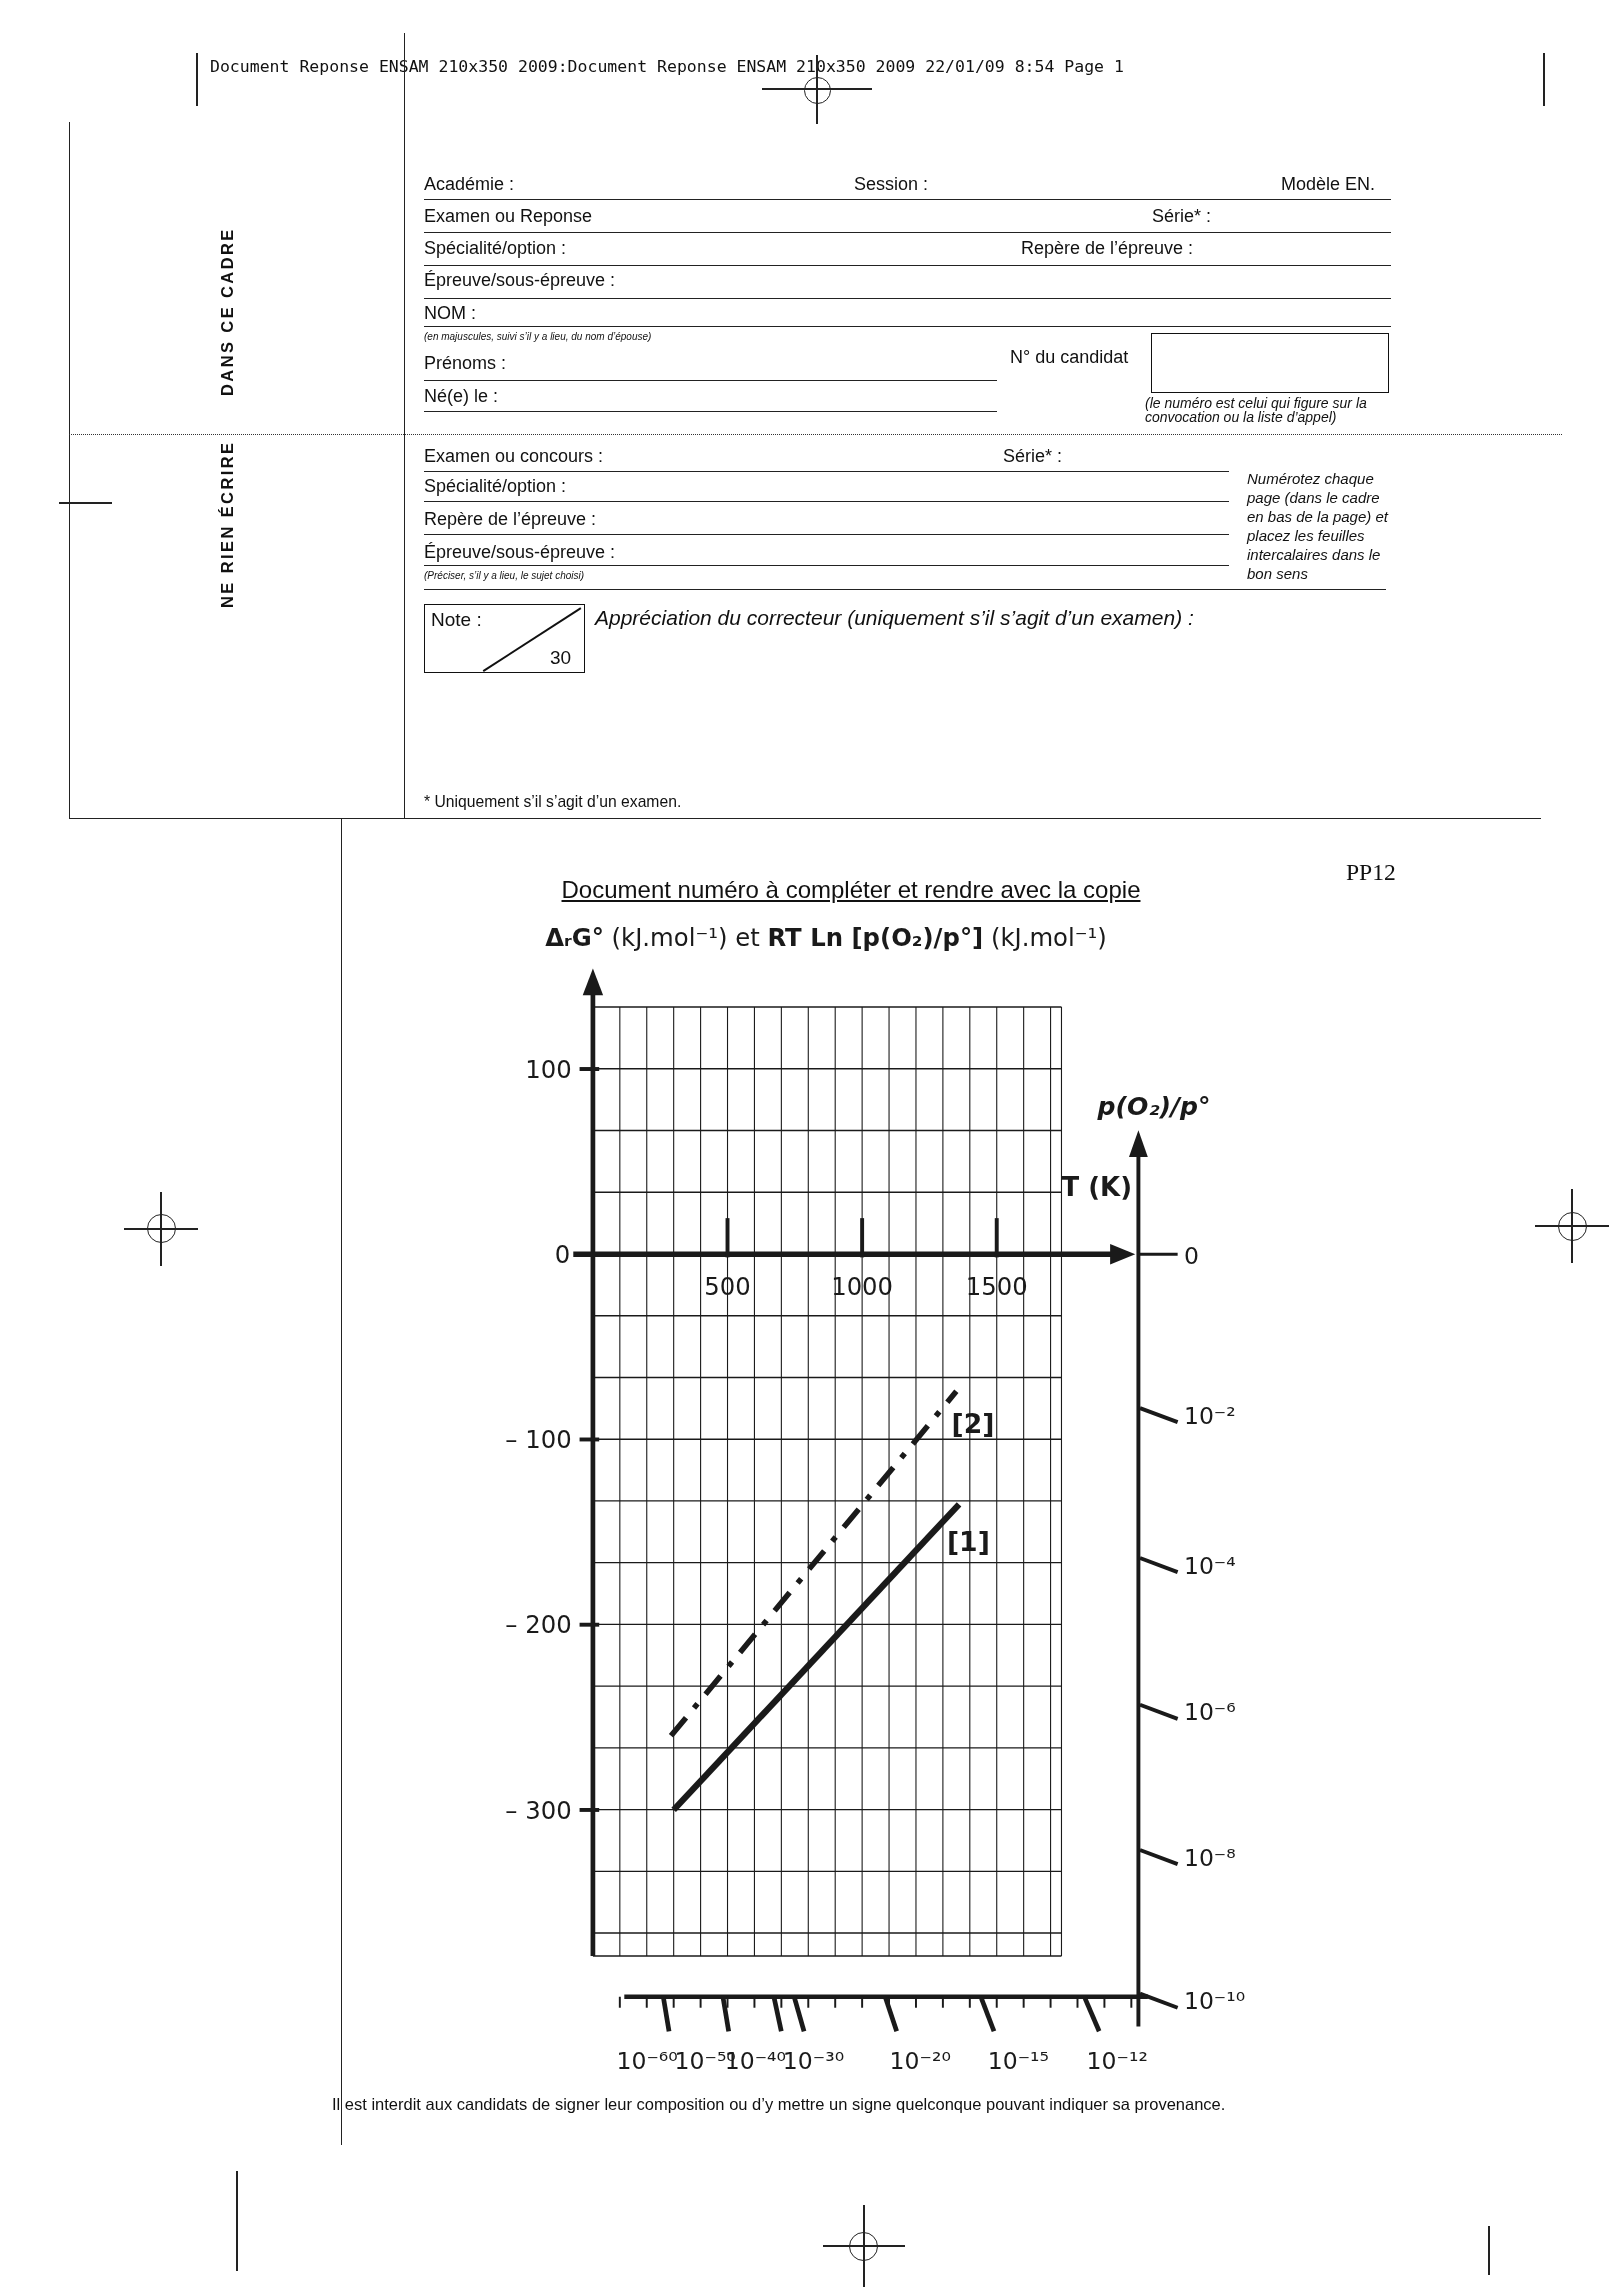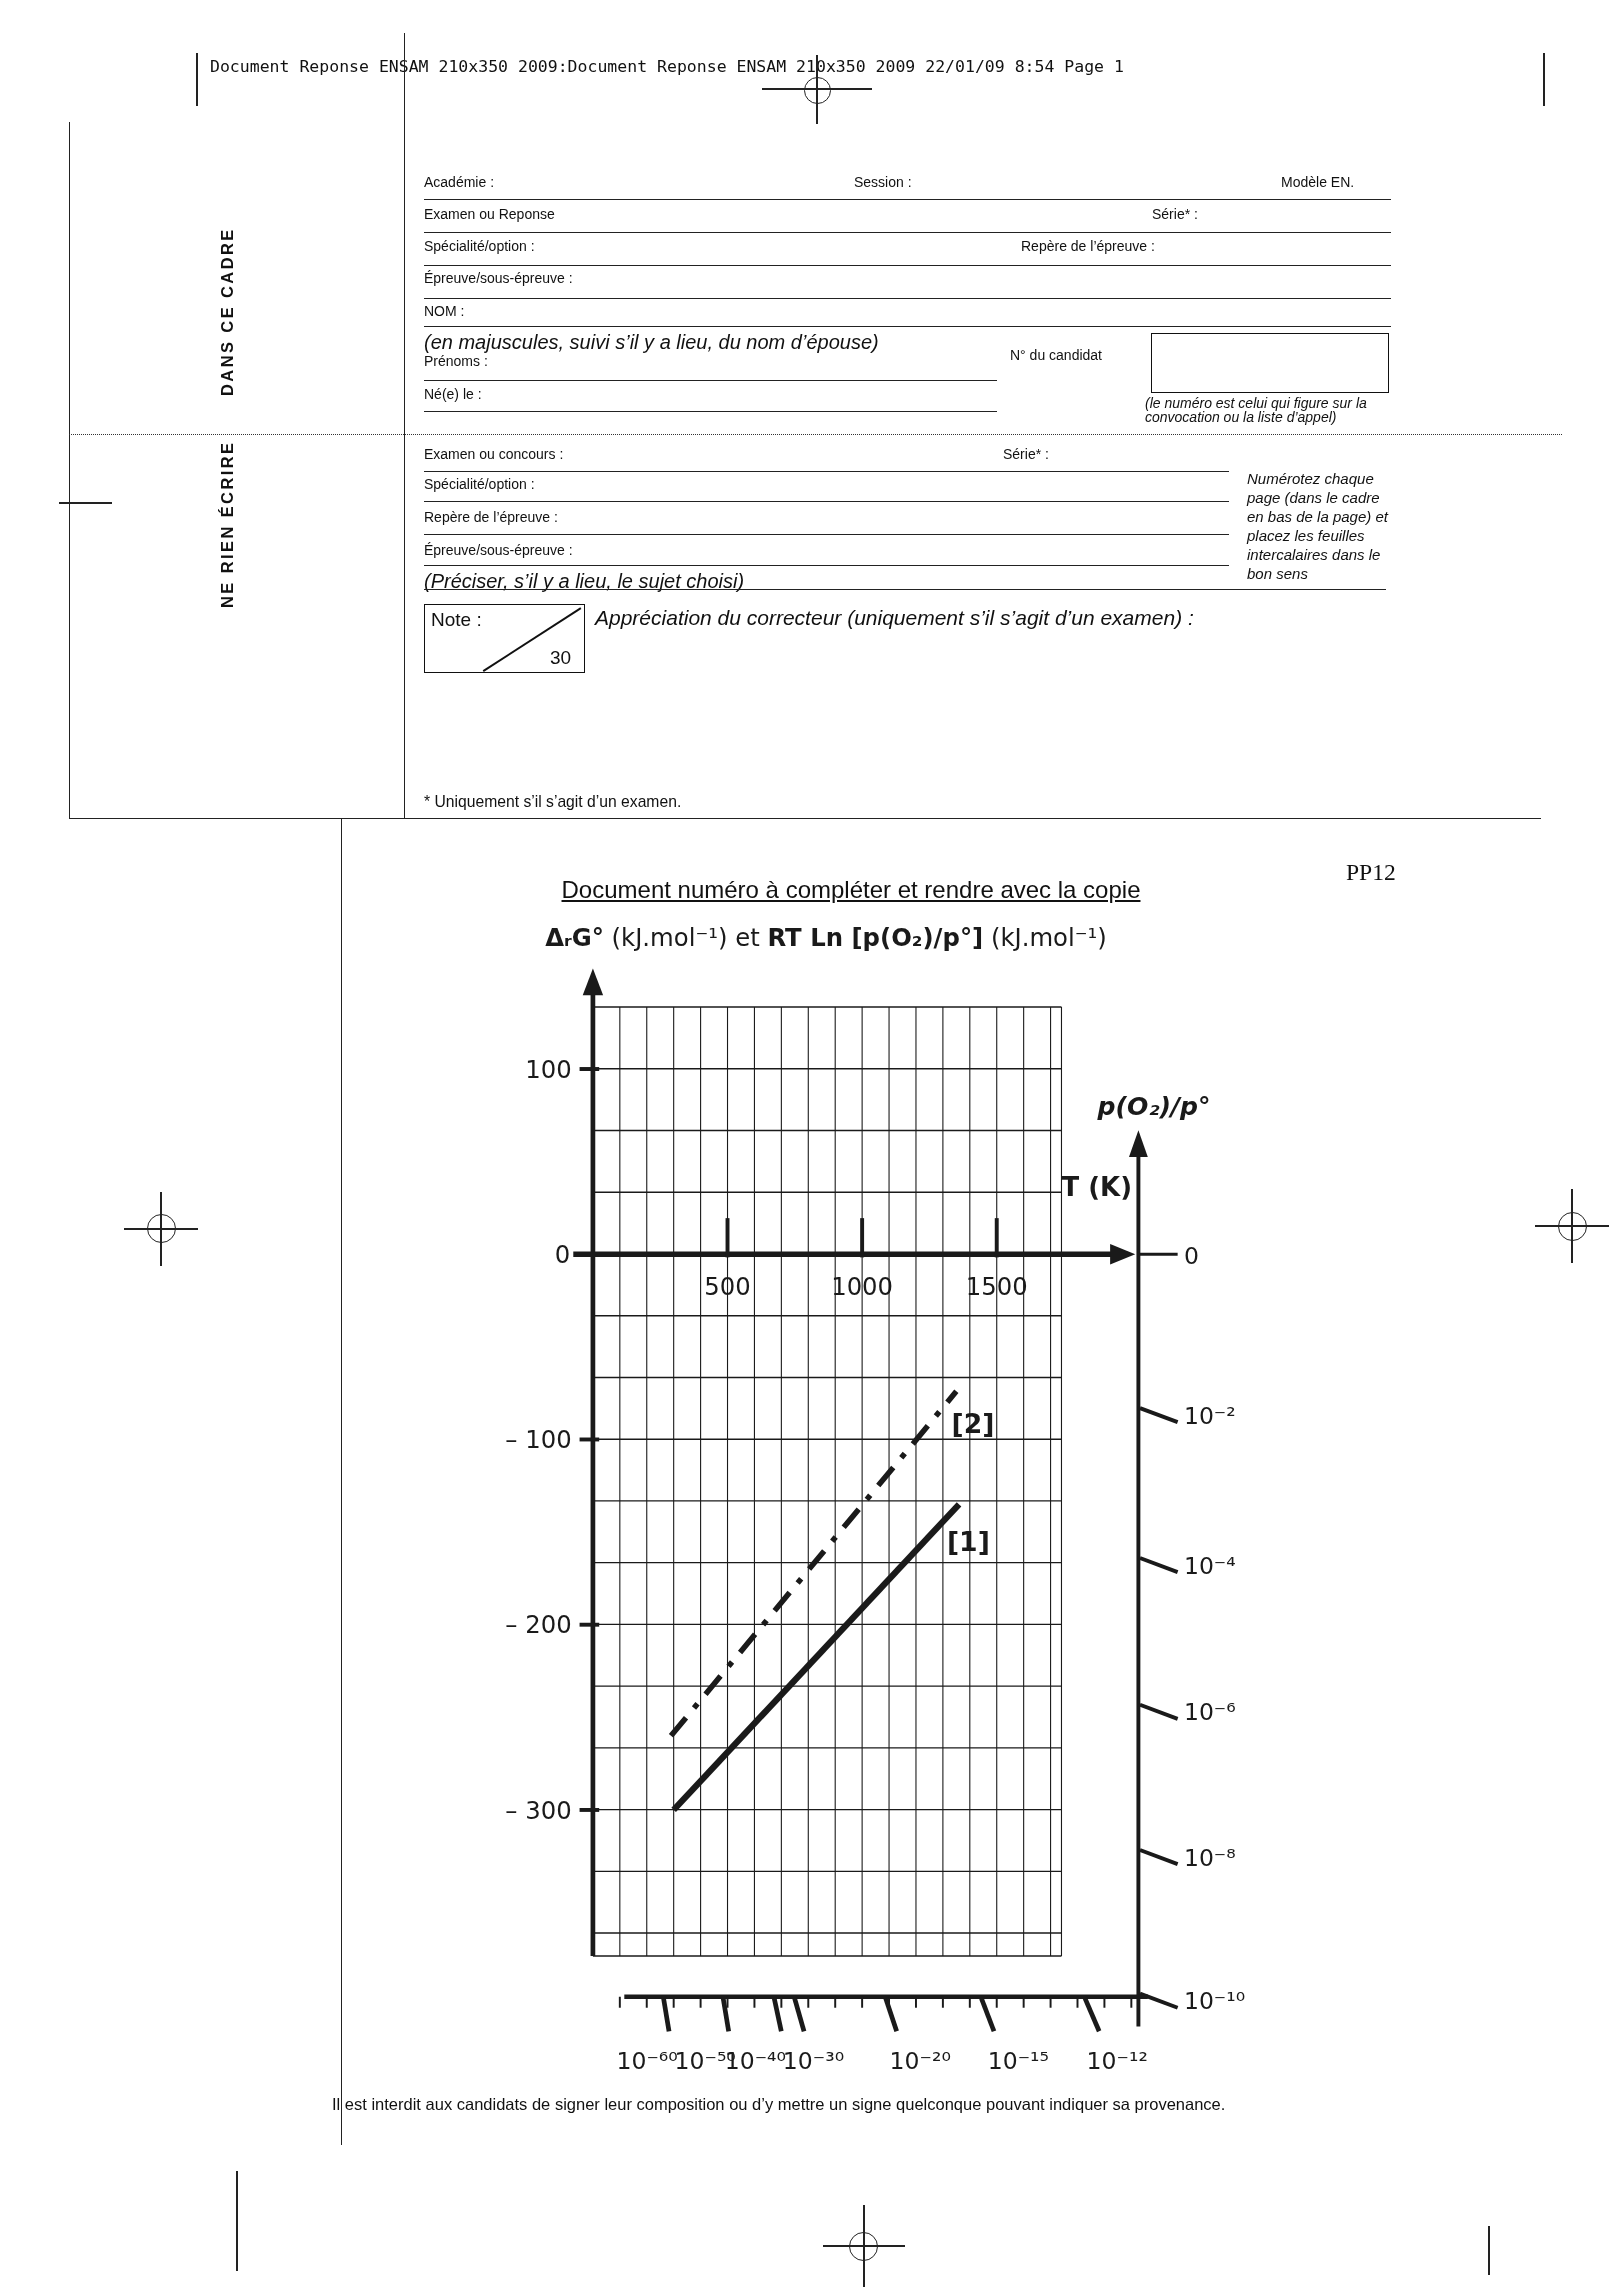--- a/index.html
+++ b/index.html
@@ -1,21 +1,21 @@
 <!DOCTYPE html>
 <html style="font-size:12.6px"><head>
 <meta charset="utf-8">
 <style>
   html,body{margin:0;padding:0;background:#888;}
   .page{position:relative;width:1623px;height:2295px;background:#ffffff;
         font-family:"Liberation Sans","DejaVu Sans",sans-serif;color:#111;overflow:hidden;}
   .abs{position:absolute;}
   .hdr{font-family:"DejaVu Sans Mono",monospace;font-size:16.5px;letter-spacing:0px;white-space:nowrap;}
-  .lbl{font-size:14px;white-space:nowrap;}
-  .lbl-sm{font-size:20px;font-style:italic;white-space:nowrap;}
+  .lbl{font-size:18px;white-space:nowrap;}
+  .lbl-sm{font-size:10px;font-style:italic;white-space:nowrap;}
   .rule{border-bottom:1.6px solid #222;height:0;}
   .vline{border-left:1.6px solid #222;width:0;}
   .dotline{border-bottom:1.6px dotted #333;height:0;}
   .vlabel{writing-mode:vertical-rl;transform:rotate(180deg);font-weight:bold;
           font-size:16.5px;letter-spacing:2.4px;white-space:nowrap;}
   .box{border:1.6px solid #111;}
   .caption{font-size:14px;font-style:italic;line-height:14px;}
   .sidenote{font-size:15px;font-style:italic;line-height:19px;white-space:pre-line;}
   .title-underline{font-size:24px;text-align:center;text-decoration:underline;white-space:nowrap;}
   .serif{font-family:"Liberation Serif","DejaVu Serif",serif;}

